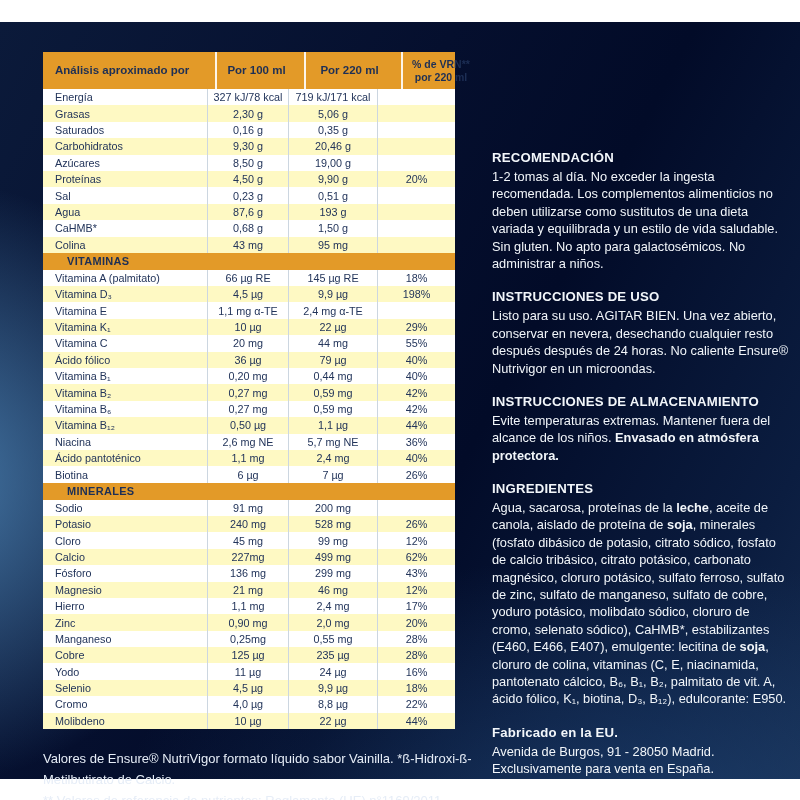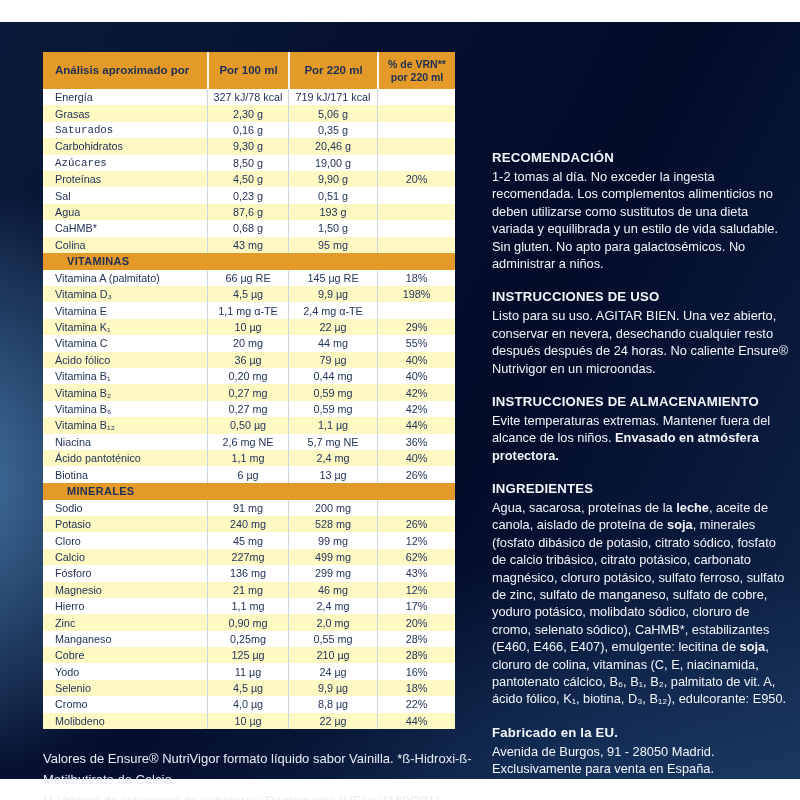--- a/index.html
+++ b/index.html
@@ -14,37 +14,37 @@
     background:
       radial-gradient(circle 430px at -70px 460px, rgba(82,140,190,0.85), rgba(82,140,190,0) 70%),
       radial-gradient(ellipse 760px 420px at 78% 108%, rgba(38,80,130,0.55), rgba(38,80,130,0) 68%),
       linear-gradient(118deg, #0b1a3a 0%, #050f2e 38%, #020b28 58%, #0b1d40 86%, #142a4e 100%);
   }
   
   .table-block{position:absolute;left:43px;top:52px;width:412px;}
   .t-header{
     display:grid;grid-template-columns:164px 81px 89px 78px;
     background:#e39a28;color:#1d2f55;font-weight:bold;
-    height:37px;align-items:center;font-size:11.5px;
+    height:37px;align-items:center;font-size:11.5px;gap:8px;
   }
   .t-header .hc{padding:0 3px;text-align:center;line-height:1.15;
     border-left:2px solid rgba(255,255,255,.9);height:100%;
     display:flex;align-items:center;justify-content:center;}
   .t-header .hc:first-child{border-left:none;justify-content:flex-start;padding-left:12px;text-align:left;}
   .t-header .hc.vrn{font-size:10.5px;}
   .row{
     display:grid;grid-template-columns:164px 81px 89px 78px;
     height:16.4px;align-items:center;font-size:10.8px;color:#22345a;
     background:#ffffff;
   }
   .row.alt{background:#fef9c3;}
   .row .c{text-align:center;height:100%;display:flex;align-items:center;justify-content:center;
     border-left:1px solid #ccd6e0;}
   .row .n{padding-left:12px;display:flex;align-items:center;height:100%;text-align:right;}
-  .row .n.indent{font-family:Liberation Mono, monospace;}
+  .row .n.indent{}
   .band{
     height:16.8px;background:#e39a28;color:#1d2f55;font-weight:bold;
     font-size:11px;display:flex;align-items:center;padding-left:24px;
     letter-spacing:.3px;
   }
   .footnotes{margin-top:20px;width:445px;font-size:13px;line-height:1.6;color:#e6edf7;}
   
   .right-col{position:absolute;left:492px;top:150px;width:300px;color:#f2f6fa;}
   .sec{margin-bottom:17px;}
   .sec-title{font-weight:bold;font-size:13.2px;letter-spacing:.2px;margin-bottom:3px;}
@@ -192,21 +192,21 @@
       </div>
       <div class="row alt">
         <div class="n">Ácido pantoténico</div>
         <div class="c">1,1 mg</div>
         <div class="c">2,4 mg</div>
         <div class="c">40%</div>
       </div>
       <div class="row">
         <div class="n">Biotina</div>
         <div class="c">6 µg</div>
-        <div class="c">13 µg</div>
+        <div class="c">7 µg</div>
         <div class="c">26%</div>
       </div>
       <div class="band">MINERALES</div>
       <div class="row">
         <div class="n">Sodio</div>
         <div class="c">91 mg</div>
         <div class="c">200 mg</div>
         <div class="c"></div>
       </div>
       <div class="row alt">
@@ -253,21 +253,21 @@
       </div>
       <div class="row">
         <div class="n">Manganeso</div>
         <div class="c">0,25mg</div>
         <div class="c">0,55 mg</div>
         <div class="c">28%</div>
       </div>
       <div class="row alt">
         <div class="n">Cobre</div>
         <div class="c">125 µg</div>
-        <div class="c">210 µg</div>
+        <div class="c">235 µg</div>
         <div class="c">28%</div>
       </div>
       <div class="row">
         <div class="n">Yodo</div>
         <div class="c">11 µg</div>
         <div class="c">24 µg</div>
         <div class="c">16%</div>
       </div>
       <div class="row alt">
         <div class="n">Selenio</div>

